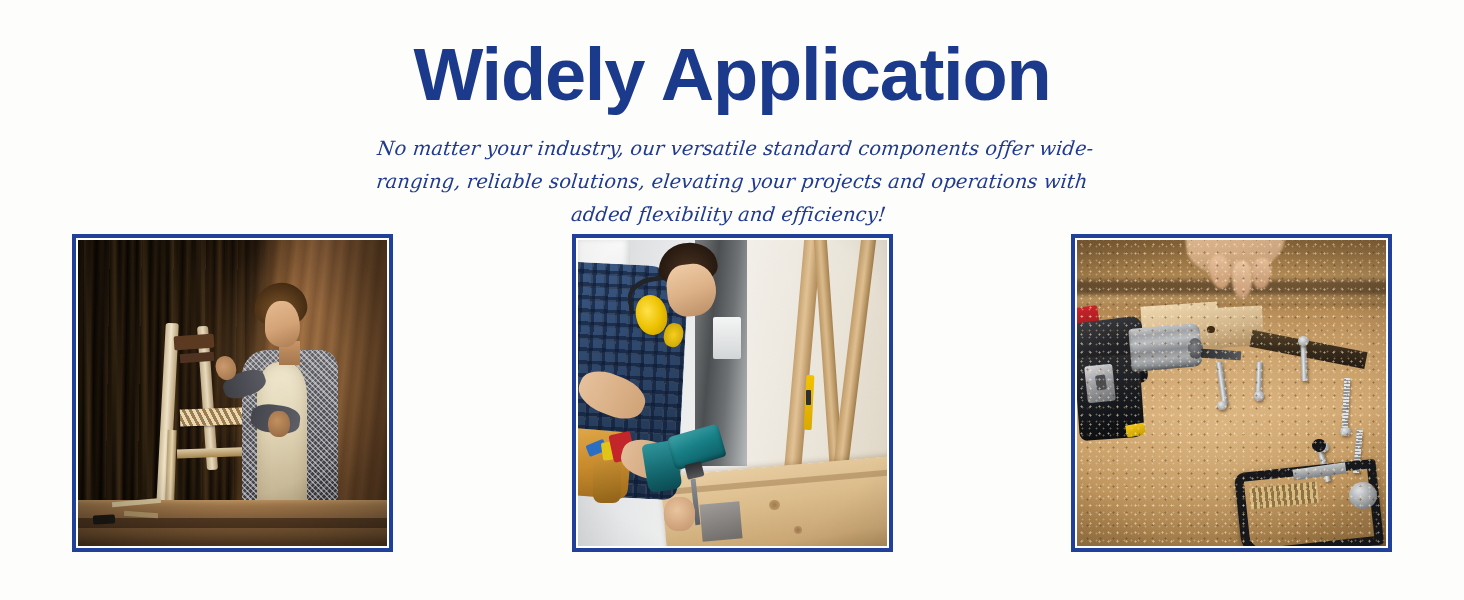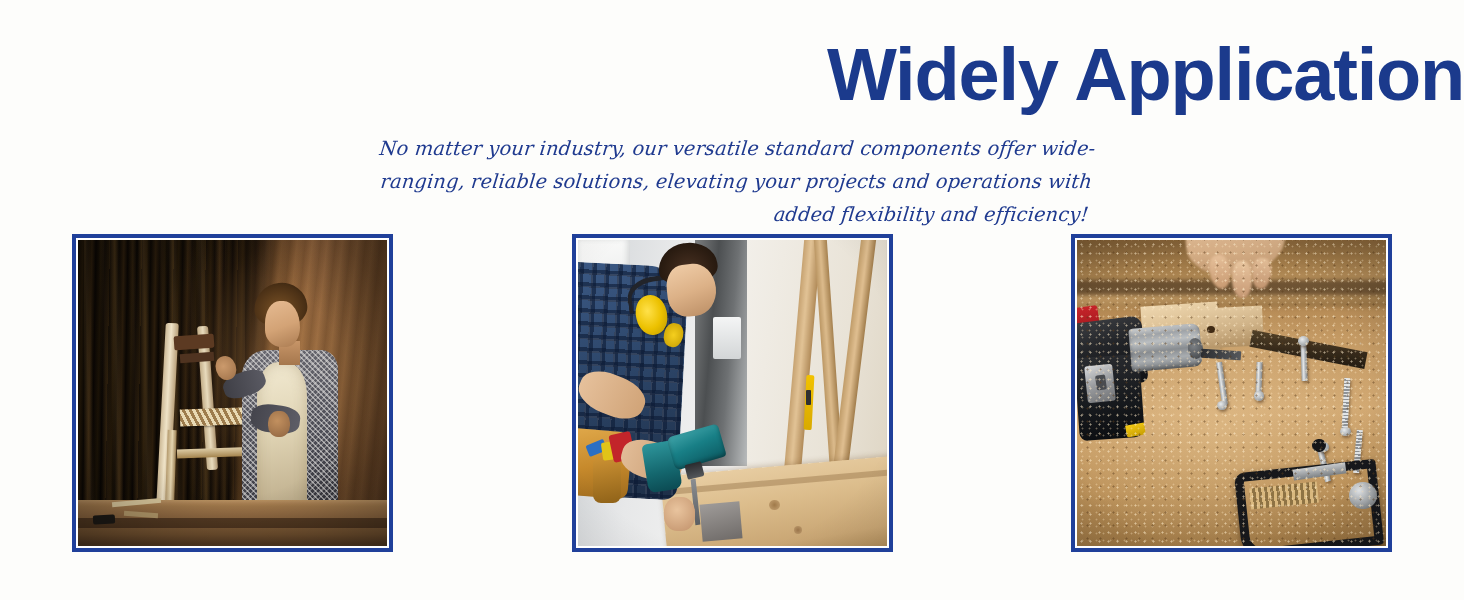--- a/index.html
+++ b/index.html
@@ -19,21 +19,21 @@
   .section {
     position: relative;
     width: 1464px;
     height: 600px;
     background: #fdfdfb;
     padding-top: 32px;
   }
 
   
   .heading-wrap {
-    text-align: right;
+    text-align: center;
   }
 
   .section-title {
     font-family: "Liberation Sans", sans-serif;
     font-size: 74px;
     line-height: 86px;
     font-weight: bold;
     letter-spacing: -1.2px;
     color: #1b3a8c;
     white-space: nowrap;

